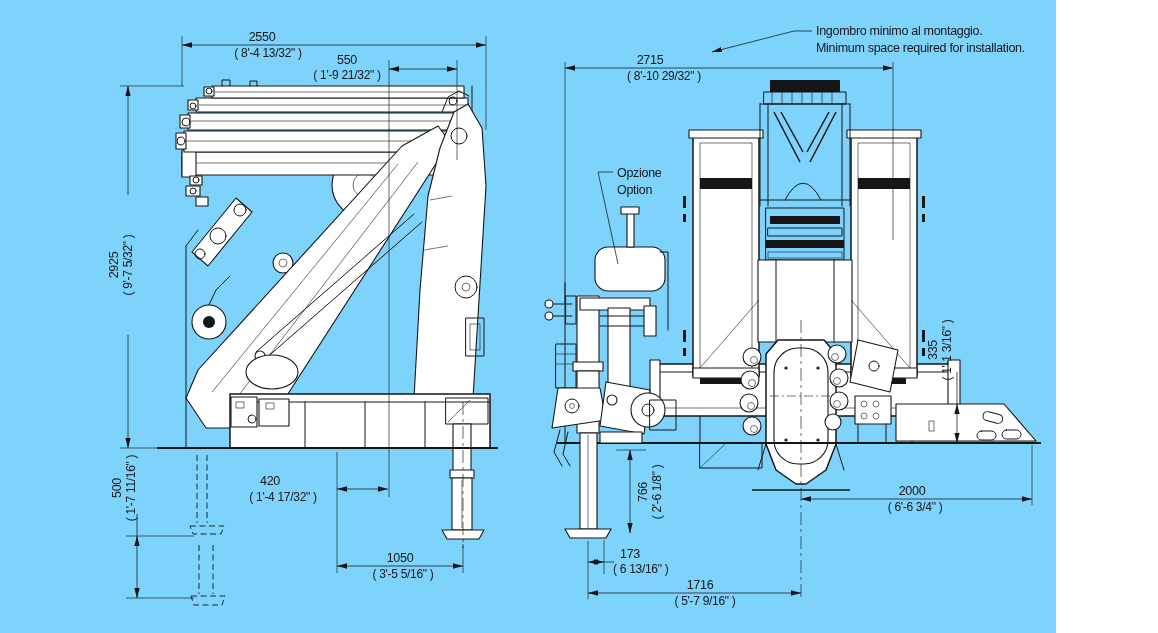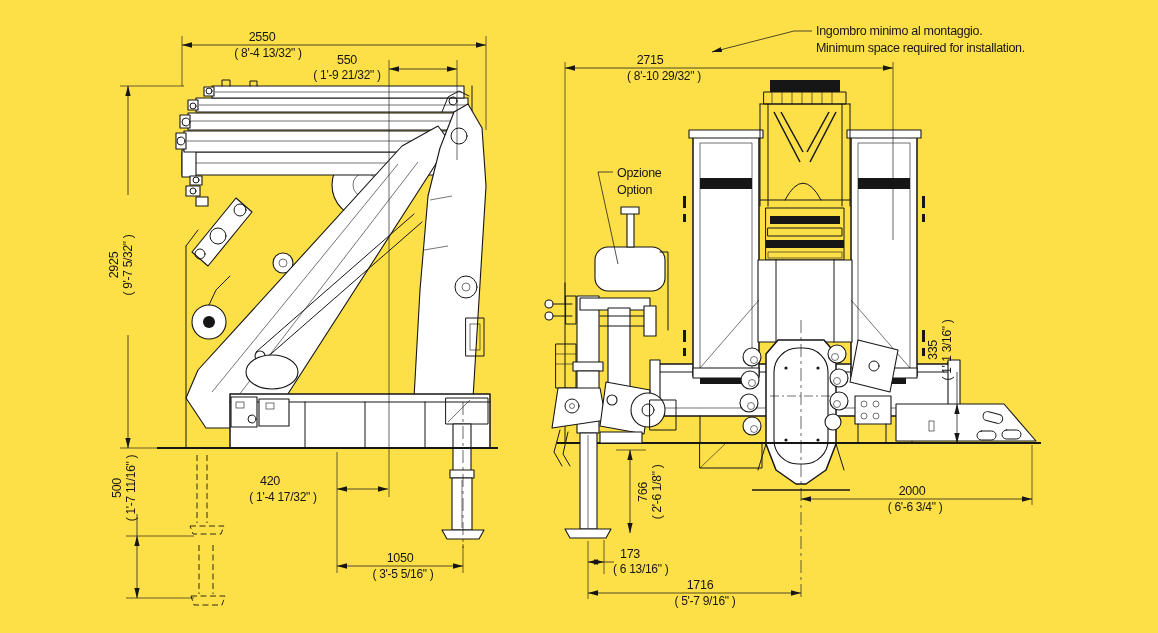--- a/index.html
+++ b/index.html
@@ -1,16 +1,16 @@
 <!DOCTYPE html>
 <html><head>
 <meta charset="utf-8">
 <style>
   html,body{margin:0;padding:0;background:#ffffff;}
-  .stage{width:1158px;height:633px;background:#fde047;position:relative;overflow:hidden;}
+  .stage{width:1056px;height:633px;background:#7dd3fc;position:relative;overflow:hidden;}
   svg{display:block}
   .ln{fill:none;stroke:#161616;stroke-width:1;stroke-linejoin:round;stroke-linecap:round}
   .ln2{fill:none;stroke:#161616;stroke-width:1.5;stroke-linejoin:round}
   .hv{fill:none;stroke:#161616;stroke-width:2;stroke-linecap:square}
   .th{fill:none;stroke:#161616;stroke-width:.6}
   .fw{fill:#ffffff;stroke:#161616;stroke-width:1.1;stroke-linejoin:round}
   .fw2{fill:#ffffff;stroke:#161616;stroke-width:1.5;stroke-linejoin:round}
   .dk{fill:#161616;stroke:none}
   .dim{fill:none;stroke:#161616;stroke-width:.75}
   .ext{fill:none;stroke:#161616;stroke-width:.65}

